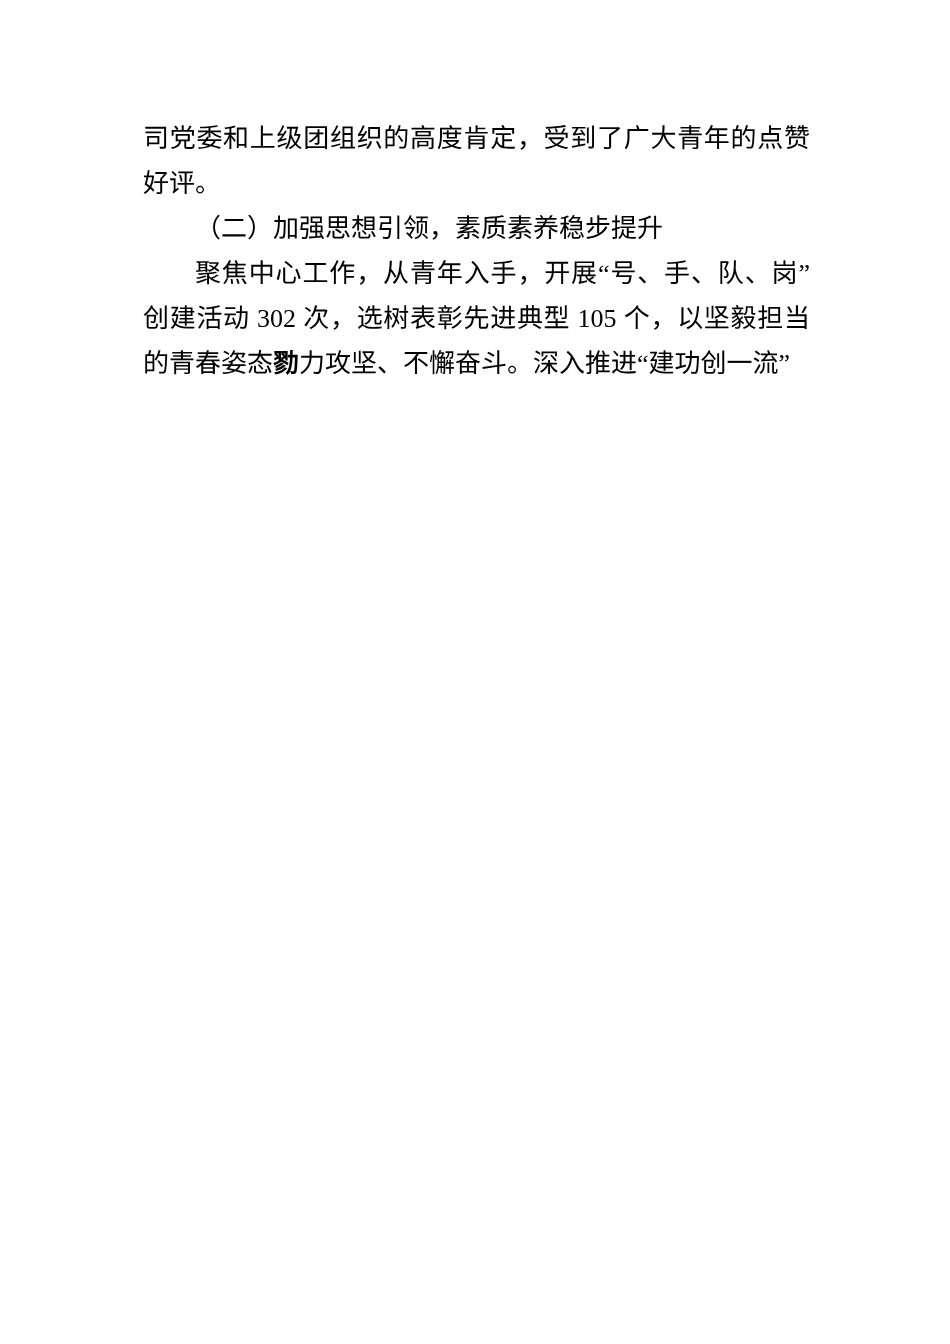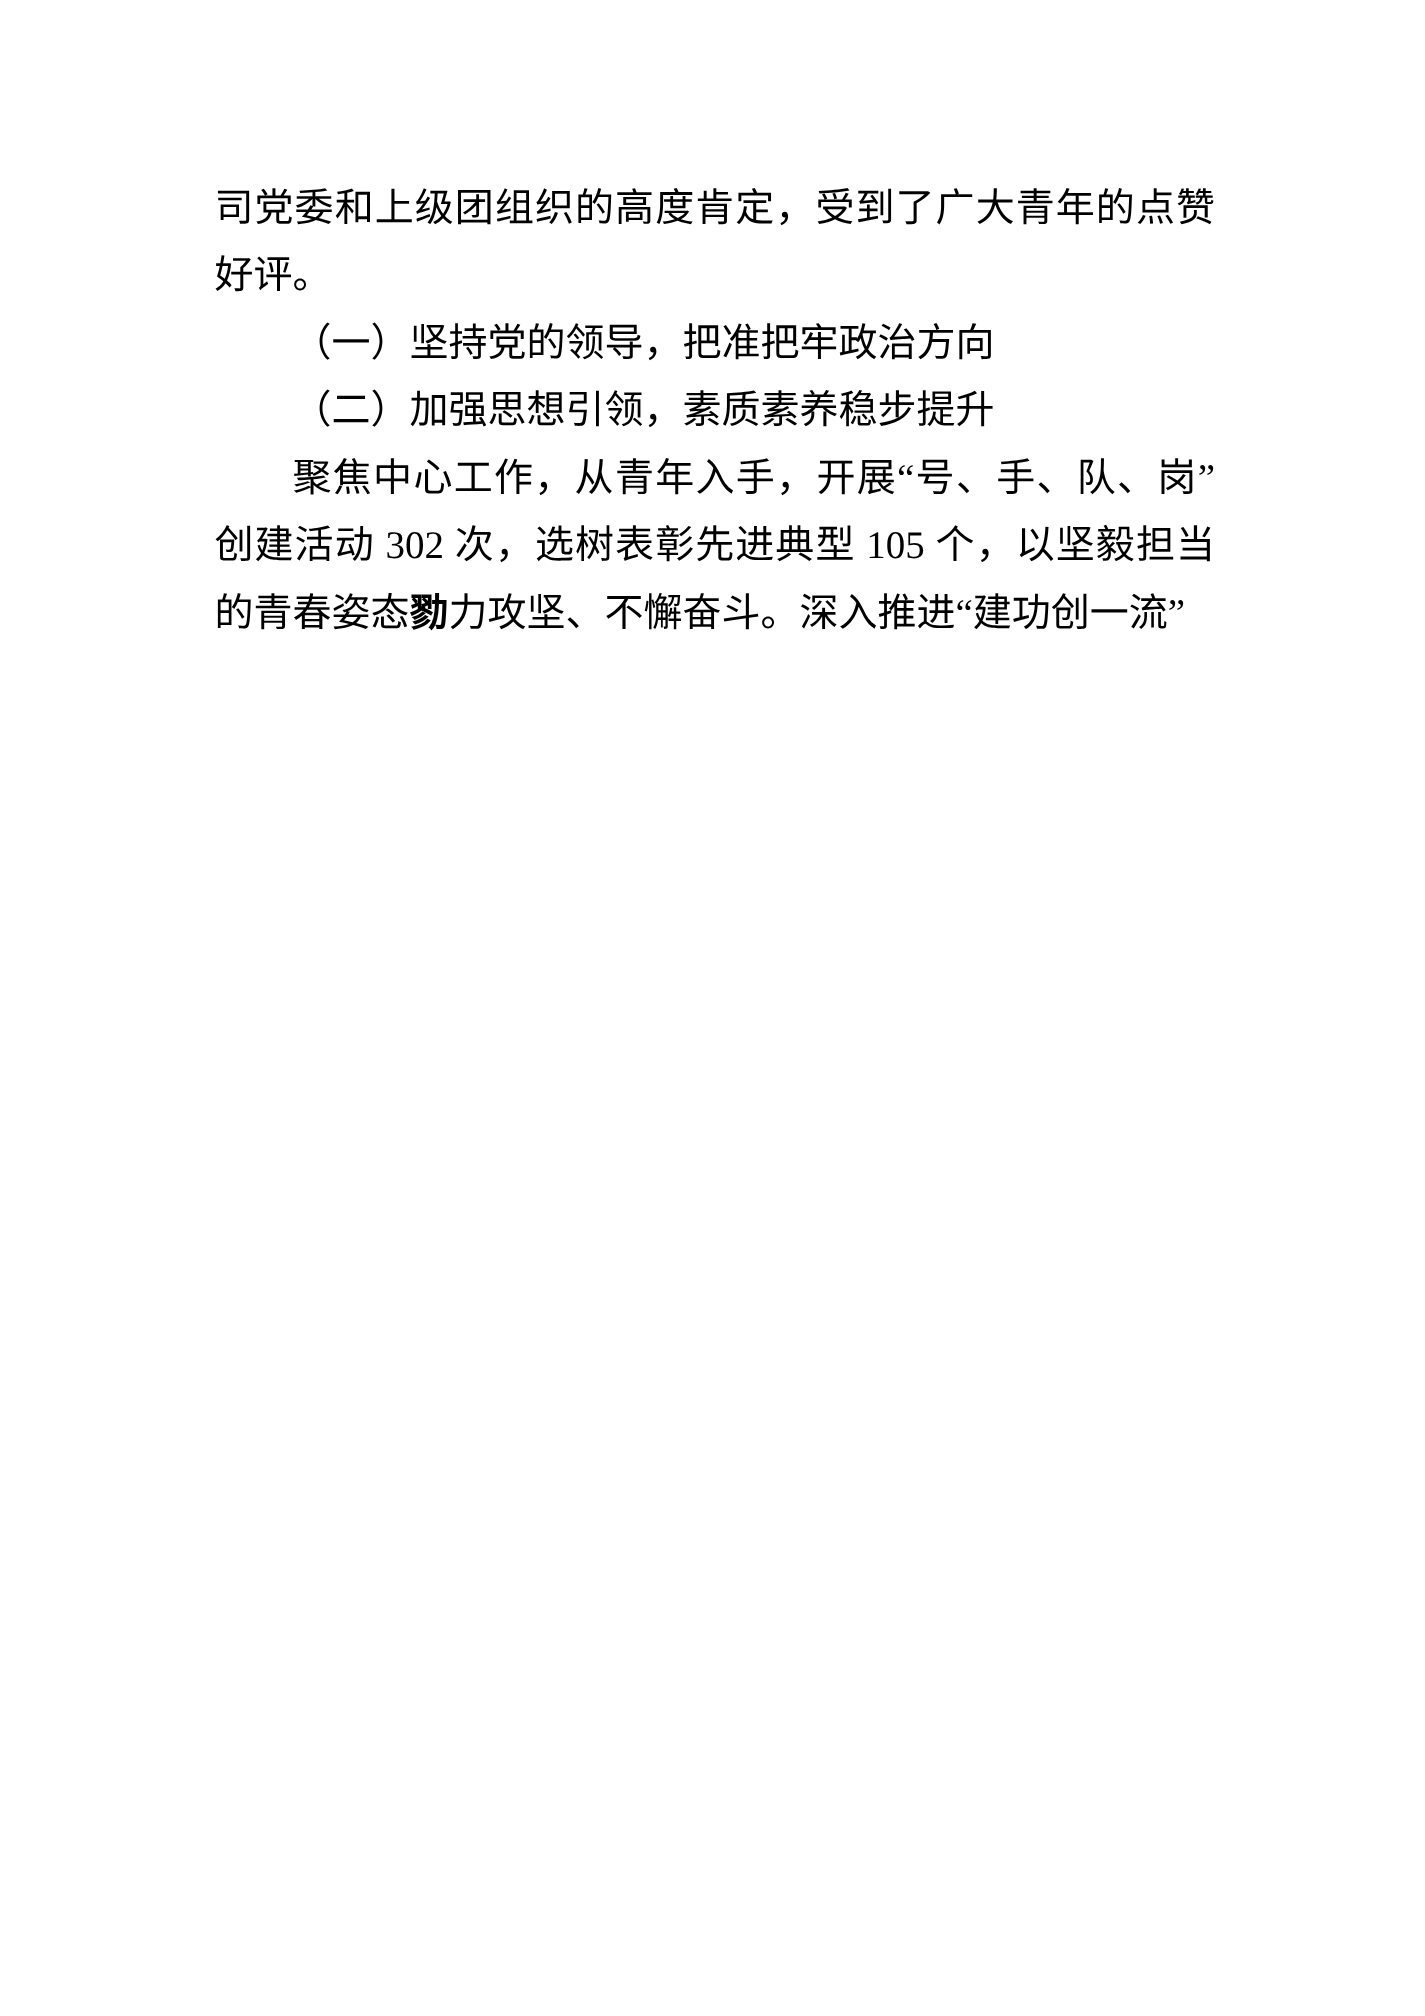--- a/index.html
+++ b/index.html
@@ -40,17 +40,16 @@
   .bold {
     font-weight: bold;
   }
 </style>
 </head>
 <body>
 
 <div class="page">
   <div class="content">
     <p class="noindent">司党委和上级团组织的高度肯定，受到了广大青年的点赞好评。</p>
-    <p class="indent">（一）坚持党的领导，把准把牢政治方向</p>
     <p class="indent">（二）加强思想引领，素质素养稳步提升</p>
     <p class="indent"><span>聚焦中心工作，从青年入手，开展“号、手、队、岗”创建活动 302 次，选树表彰先进典型 105 个，以坚毅担当的青春姿态</span><span class="bold">勠</span><span>力攻坚、不懈奋斗。深入推进“建功创一流”</span></p>
   </div>
 </div>
 
 </body></html>

